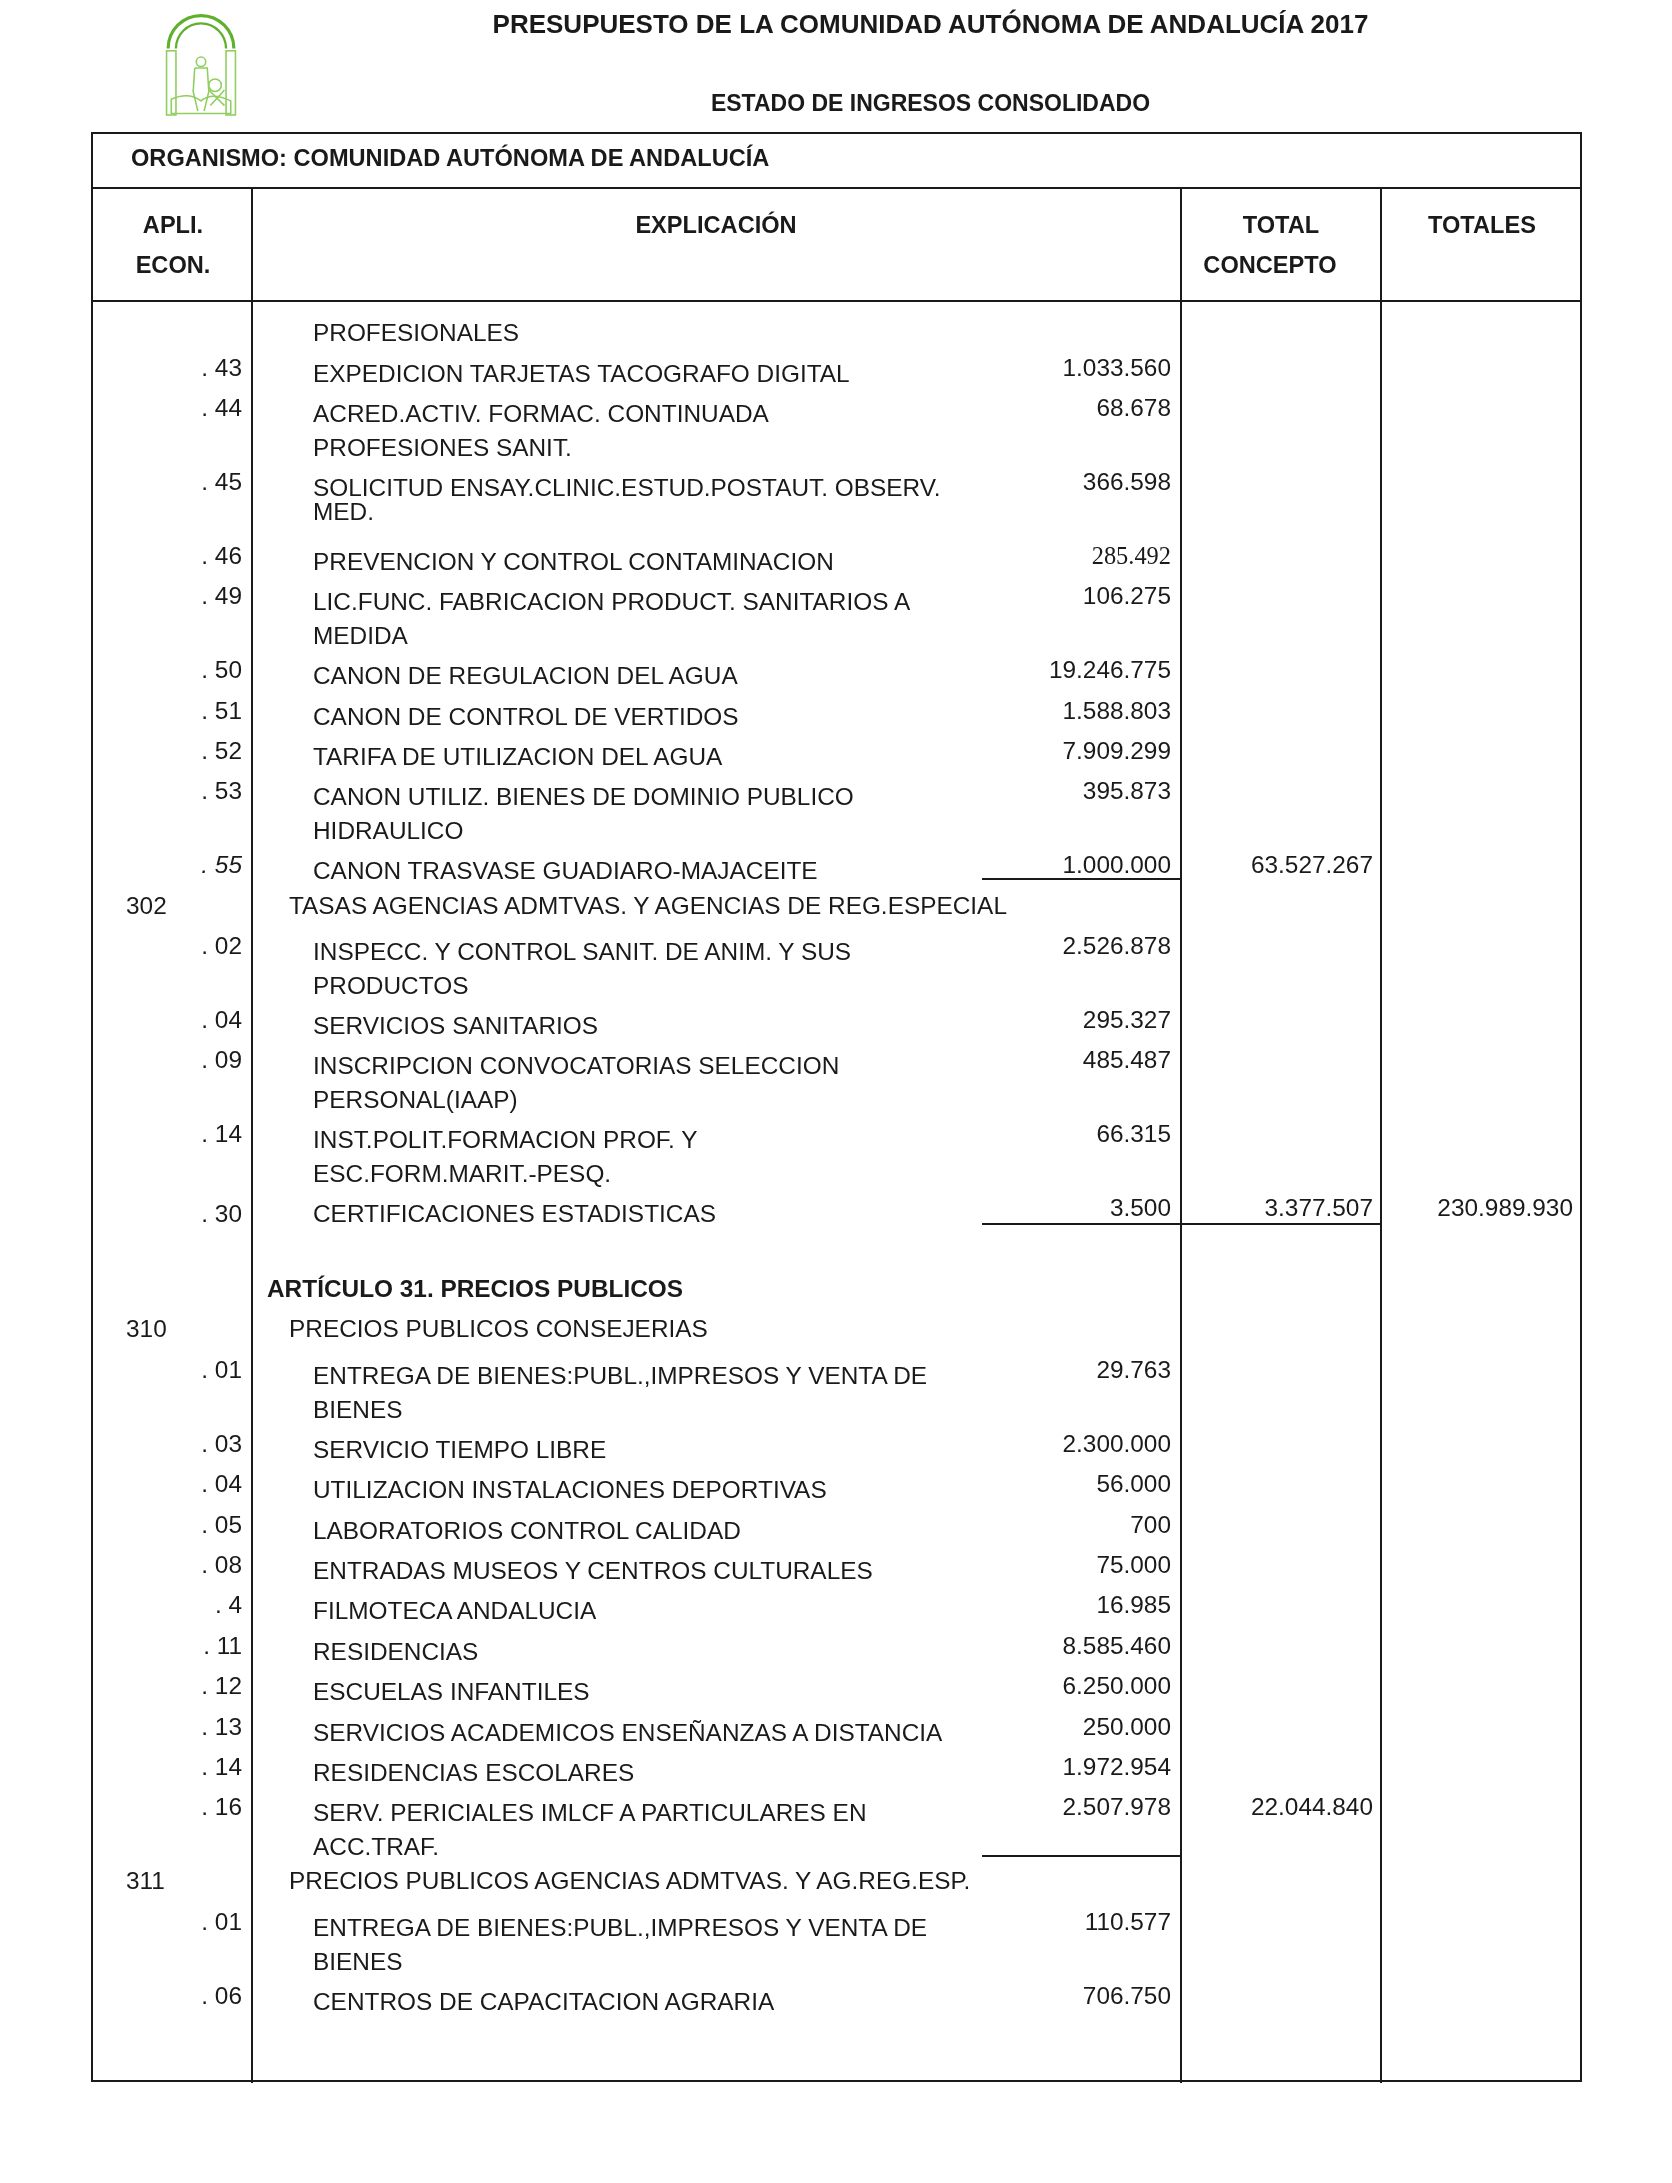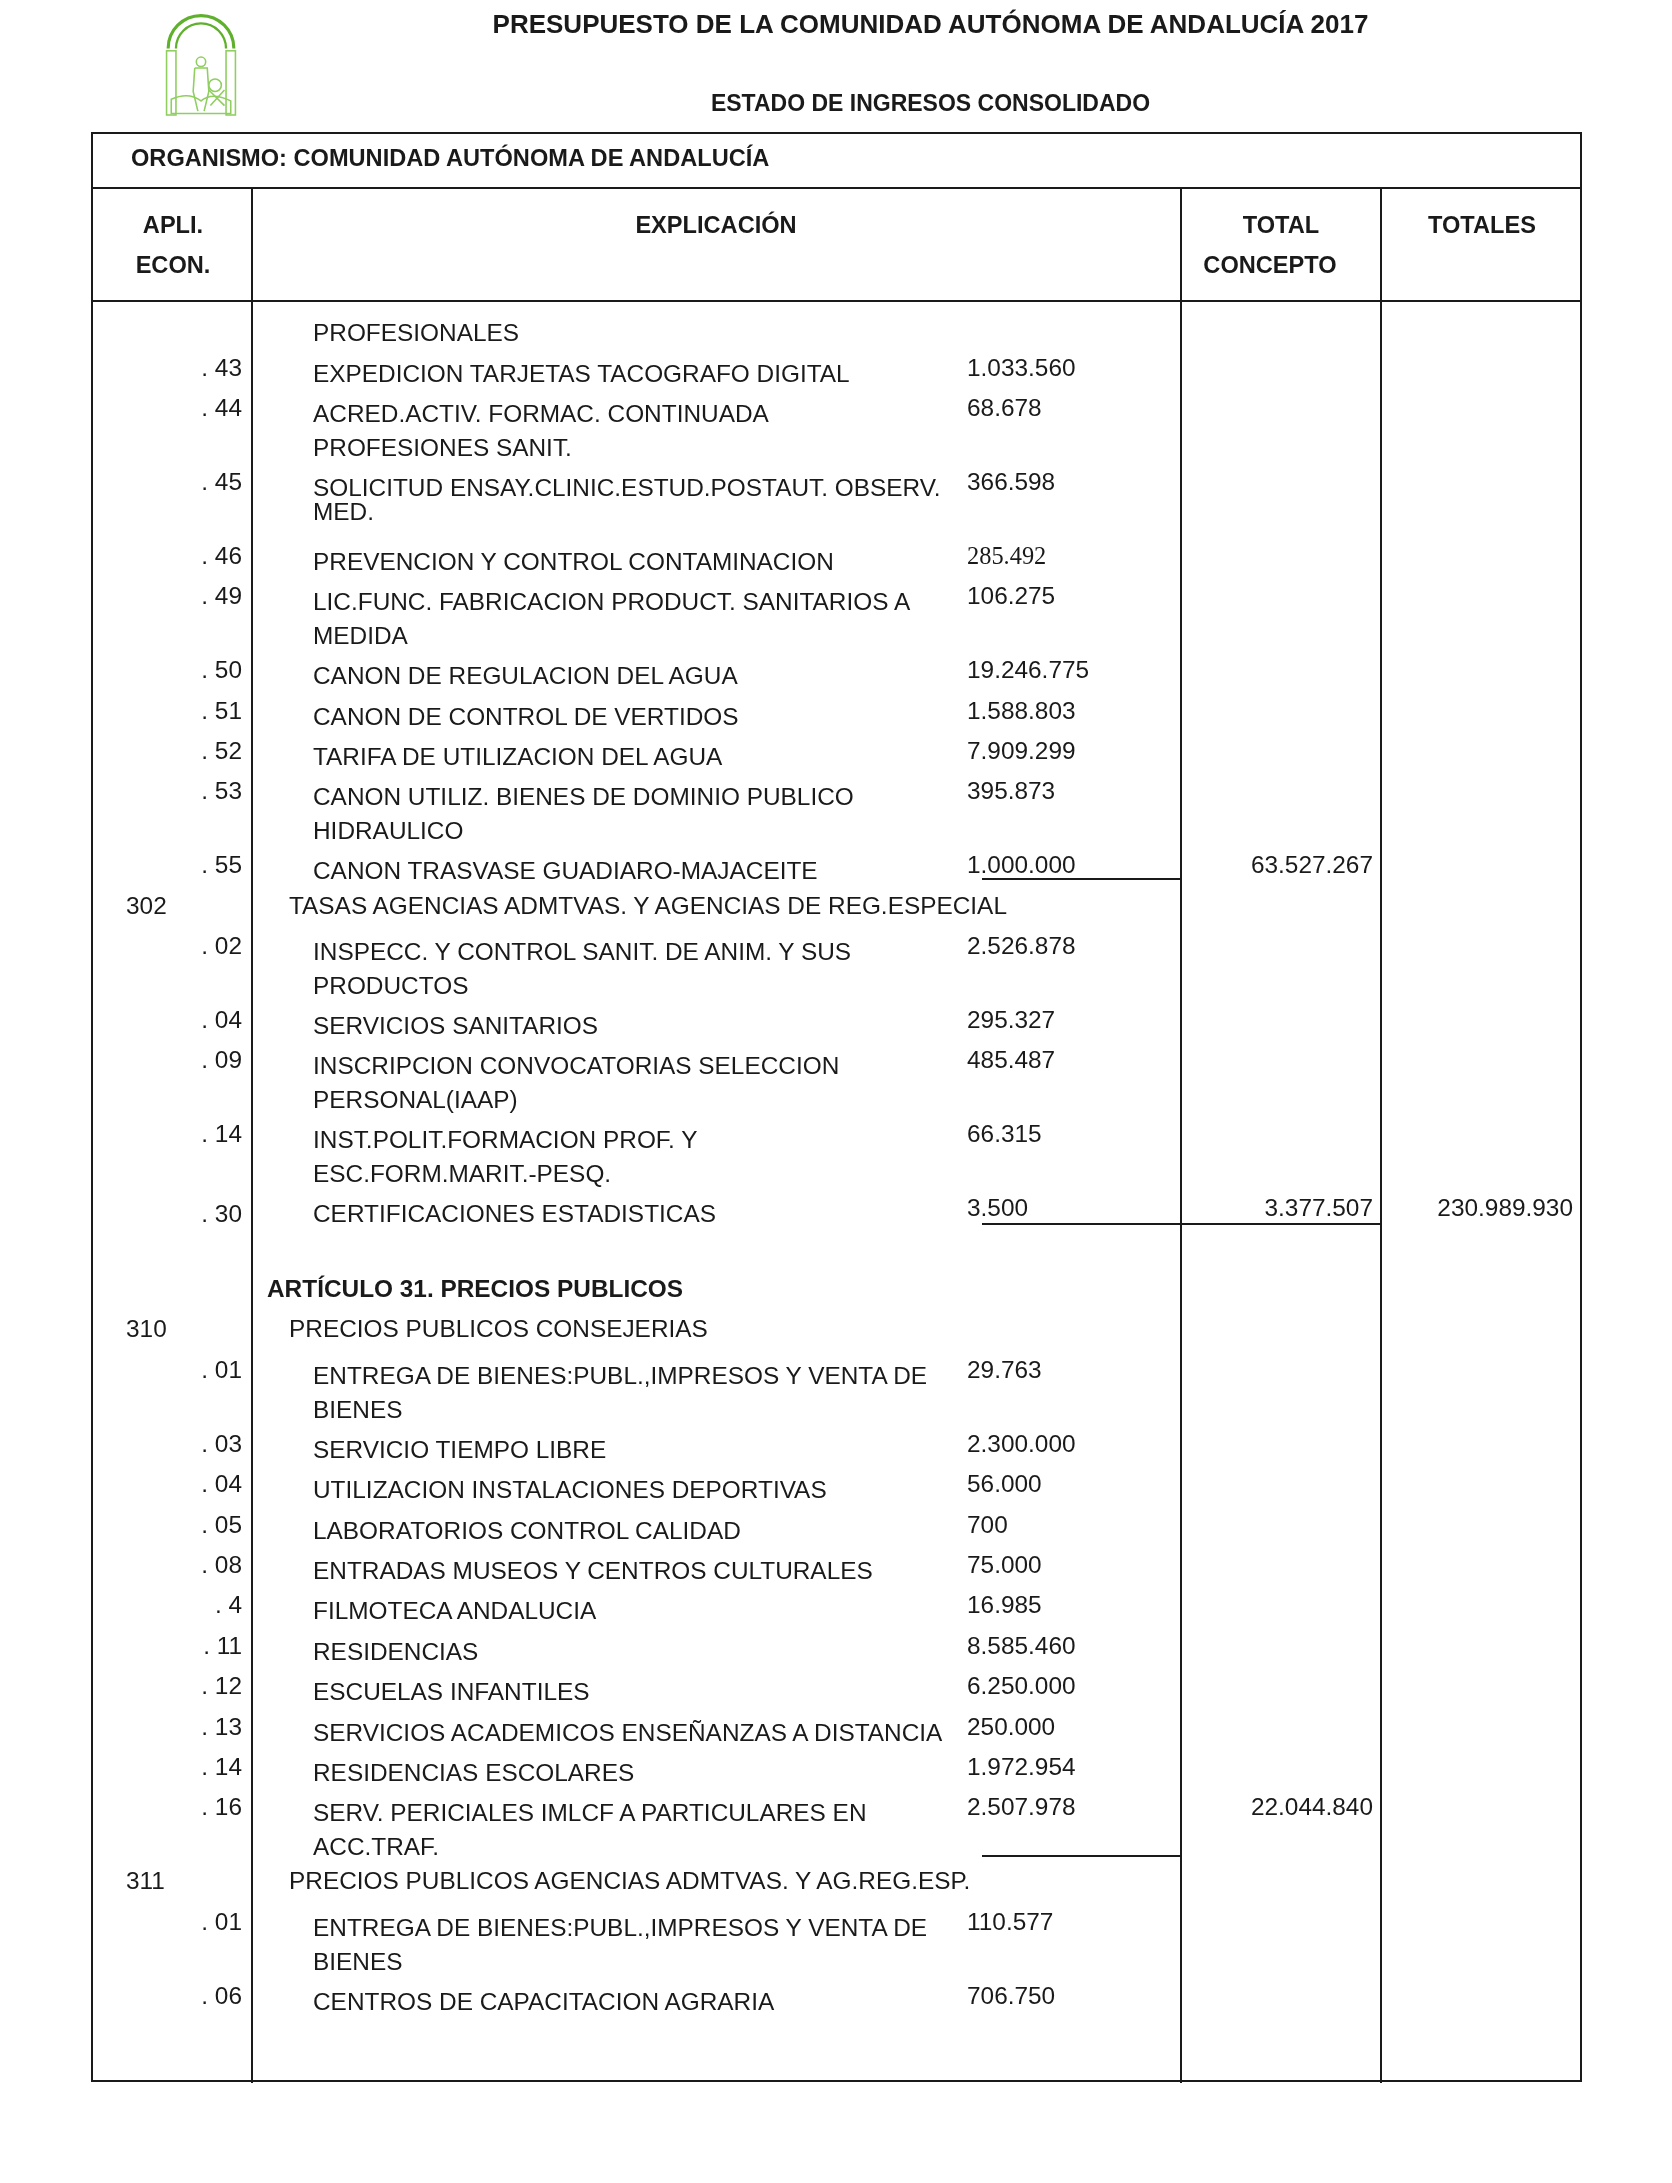--- a/index.html
+++ b/index.html
@@ -11,21 +11,21 @@
   .t1 { top:9.4px; font-size:26px; padding-left:189px; box-sizing:border-box; }
   .t2 { top:90px; font-size:23px; padding-left:189px; box-sizing:border-box; }
   .frame { position:absolute; left:91px; top:132px; width:1491px; height:1950px;
            border:2.4px solid #1a1a1a; box-sizing:border-box; }
   .hline { position:absolute; background:#1a1a1a; }
   .vline { position:absolute; background:#1a1a1a; width:2.4px; }
   .hdr { position:absolute; font-weight:bold; font-size:23.6px; text-align:center; }
   .org { position:absolute; left:131px; top:145px; font-weight:bold; font-size:23.6px; }
   .code { position:absolute; width:157px; left:85px; text-align:right; font-size:24.4px; }
   .desc { position:absolute; left:313px; font-size:24.4px; line-height:34px; white-space:nowrap; }
-  .amt { position:absolute; width:204px; left:967px; text-align:left; font-size:24.4px; }
+  .amt { position:absolute; width:204px; left:967px; text-align:right; font-size:24.4px; }
   .tc { position:absolute; width:189px; left:1184px; text-align:right; font-size:24.4px; }
   .tt { position:absolute; width:189px; left:1384px; text-align:right; font-size:24.4px; }
   .art { position:absolute; left:267px; font-weight:bold; font-size:24.4px; }
 </style>
 </head>
 <body>
 
 <svg class="logo" viewBox="0 0 92 131">
   <g fill="none" stroke="#5fb02c" stroke-width="4">
     <path d="M4 45 A42 42 0 0 1 88 45"></path>
@@ -91,21 +91,21 @@
     <div class="code" style="top: 697px;">. 51</div>
     <div class="desc" style="top: 700px;">CANON DE CONTROL DE VERTIDOS</div>
     <div class="amt" style="top: 697px;">1.588.803</div>
     <div class="code" style="top: 737px;">. 52</div>
     <div class="desc" style="top: 740px;">TARIFA DE UTILIZACION DEL AGUA</div>
     <div class="amt" style="top: 737px;">7.909.299</div>
     <div class="code" style="top: 777px;">. 53</div>
     <div class="desc" style="top: 780px;">CANON UTILIZ. BIENES DE DOMINIO PUBLICO</div>
     <div class="desc" style="top: 814px;">HIDRAULICO</div>
     <div class="amt" style="top: 777px;">395.873</div>
-    <div class="code" style="top: 851px;">. 55</div>
+    <div class="code" style="top: 851px; font-style: italic;">. 55</div>
     <div class="desc" style="top: 854px;">CANON TRASVASE GUADIARO-MAJACEITE</div>
     <div class="amt" style="top: 851px;">1.000.000</div>
     <div class="tc" style="top: 851px;">63.527.267</div>
     <div class="abs" style="top: 892px; left: 126px; font-size: 24.4px;">302</div>
     <div class="abs" style="top: 892px; left: 289px; font-size: 24.4px;">TASAS AGENCIAS ADMTVAS. Y AGENCIAS DE REG.ESPECIAL</div>
     <div class="code" style="top: 932px;">. 02</div>
     <div class="desc" style="top: 935px;">INSPECC. Y CONTROL SANIT. DE ANIM. Y SUS</div>
     <div class="desc" style="top: 969px;">PRODUCTOS</div>
     <div class="amt" style="top: 932px;">2.526.878</div>
     <div class="code" style="top: 1006px;">. 04</div>

